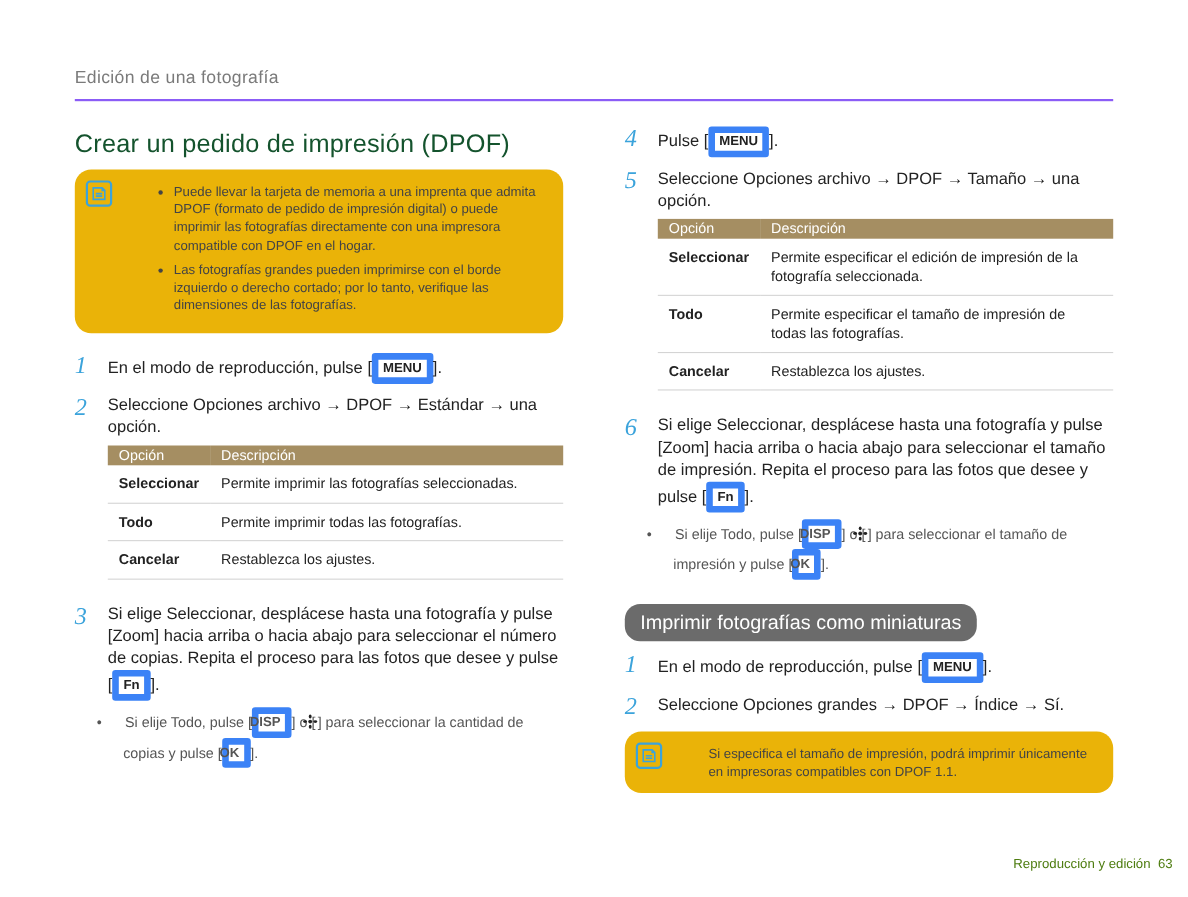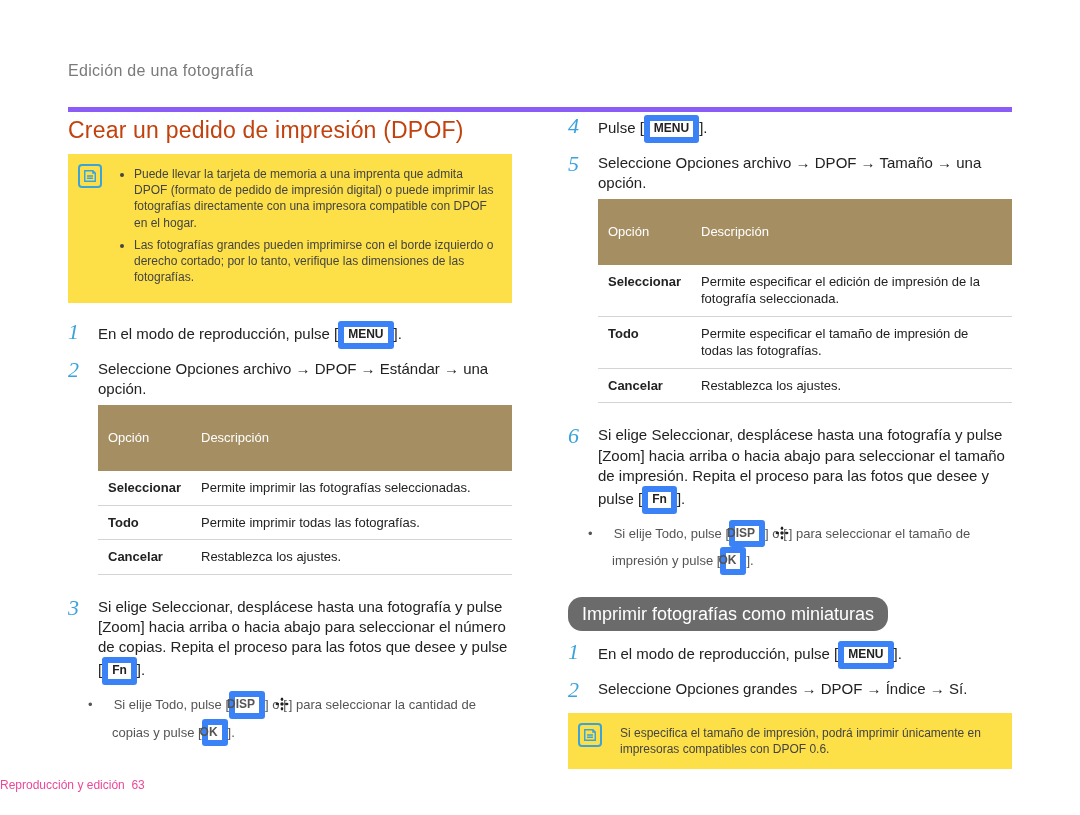--- a/index.html
+++ b/index.html
@@ -13,44 +13,44 @@
     font-size:14px;
     line-height:1.35;
     position:relative;
   }
   .page-header {
     position:absolute;
     left:68px; top:60px;
     font-size:16px;
     color:#7a7a7a;
     letter-spacing:0.3px;
-    border-bottom:5px solid #8b5cf6;
+    border-bottom:2px solid #8b5cf6;
     width:944px;
-    padding-bottom:25px;
+    padding-bottom:8px;
   }
   .columns {
     position:absolute;
     left:68px; top:115px;
     width:944px;
     display:flex;
     gap:56px;
   }
   .col { width:444px; }
   h1 {
-    color:#c2410c;
+    color:#14532d;
     font-weight:400;
     font-size:23px;
     margin:0 0 8px 0;
     letter-spacing:0.2px;
   }
   .intro { color:#333; font-size:14px; margin-bottom:14px; }
   .note-box {
-    background:#fde047;
-    border-radius:0;
-    padding:12px 14px 12px 52px;
+    background:#eab308;
+    border-radius:15px;
+    padding:12px 14px 12px 76px;
     position:relative;
     font-size:12px;
     color:#444;
     margin-bottom:18px;
   }
   .note-icon {
     position:absolute;
     left:10px; top:10px;
     width:24px; height:24px;
     border:2px solid #3ba3db;
@@ -97,44 +97,44 @@
     width:100%;
     border-collapse:collapse;
     font-size:13px;
     margin:6px 0 12px 0;
   }
   .tbl th {
     background:#a58e62;
     color:#fff;
     font-weight:400;
     text-align:left;
-    padding:24px 10px;
+    padding:0 10px;
   }
   .tbl td {
     padding:8px 10px;
     border-bottom:1px solid #d4d4d4;
     vertical-align:top;
   }
   .tbl td:first-child { font-weight:700; width:92px; }
   .badge-heading {
     display:inline-block;
     background:#6b6b6b;
     color:#fff;
     padding:5px 14px;
     border-radius:14px;
     font-size:18px;
     margin:12px 0 10px 0;
   }
   .flower-icon { display:inline-block; vertical-align:-2px; }
   .footer {
     position:absolute;
-    left:0; right:4px; bottom:22px;
-    text-align:left;
+    left:0; right:14px; bottom:22px;
+    text-align:right;
     font-size:12px;
-    color:#ec4899;
+    color:#4d7c0f;
   }
 </style>
 </head>
 <body>
 
 <div class="page-header"><span>Edición de una fotografía</span></div>
 
 <div class="columns">
 
   <div class="col">
@@ -278,21 +278,21 @@
       </div>
     </div>
 
     <div class="note-box" style="margin-top:12px;">
       <span class="note-icon">
         <svg viewBox="0 0 24 24">
             <path fill="none" stroke="#3ba3db" stroke-width="2.5" d="M3 3h14l4 4v14H3z M17 3v4h4"></path>
             <path fill="none" stroke="#3ba3db" stroke-width="2.5" d="M7 12h10M7 16h10"></path>
           </svg>
       </span>
-      <div>Si especifica el tamaño de impresión, podrá imprimir únicamente en impresoras compatibles con DPOF 0.6.</div>
+      <div>Si especifica el tamaño de impresión, podrá imprimir únicamente en impresoras compatibles con DPOF 1.1.</div>
     </div>
 
   </div>
 </div>
 
 <div class="footer">
   <span>Reproducción y edición</span>&nbsp;&nbsp;<span>63</span>
 </div>
 
 </body></html>

